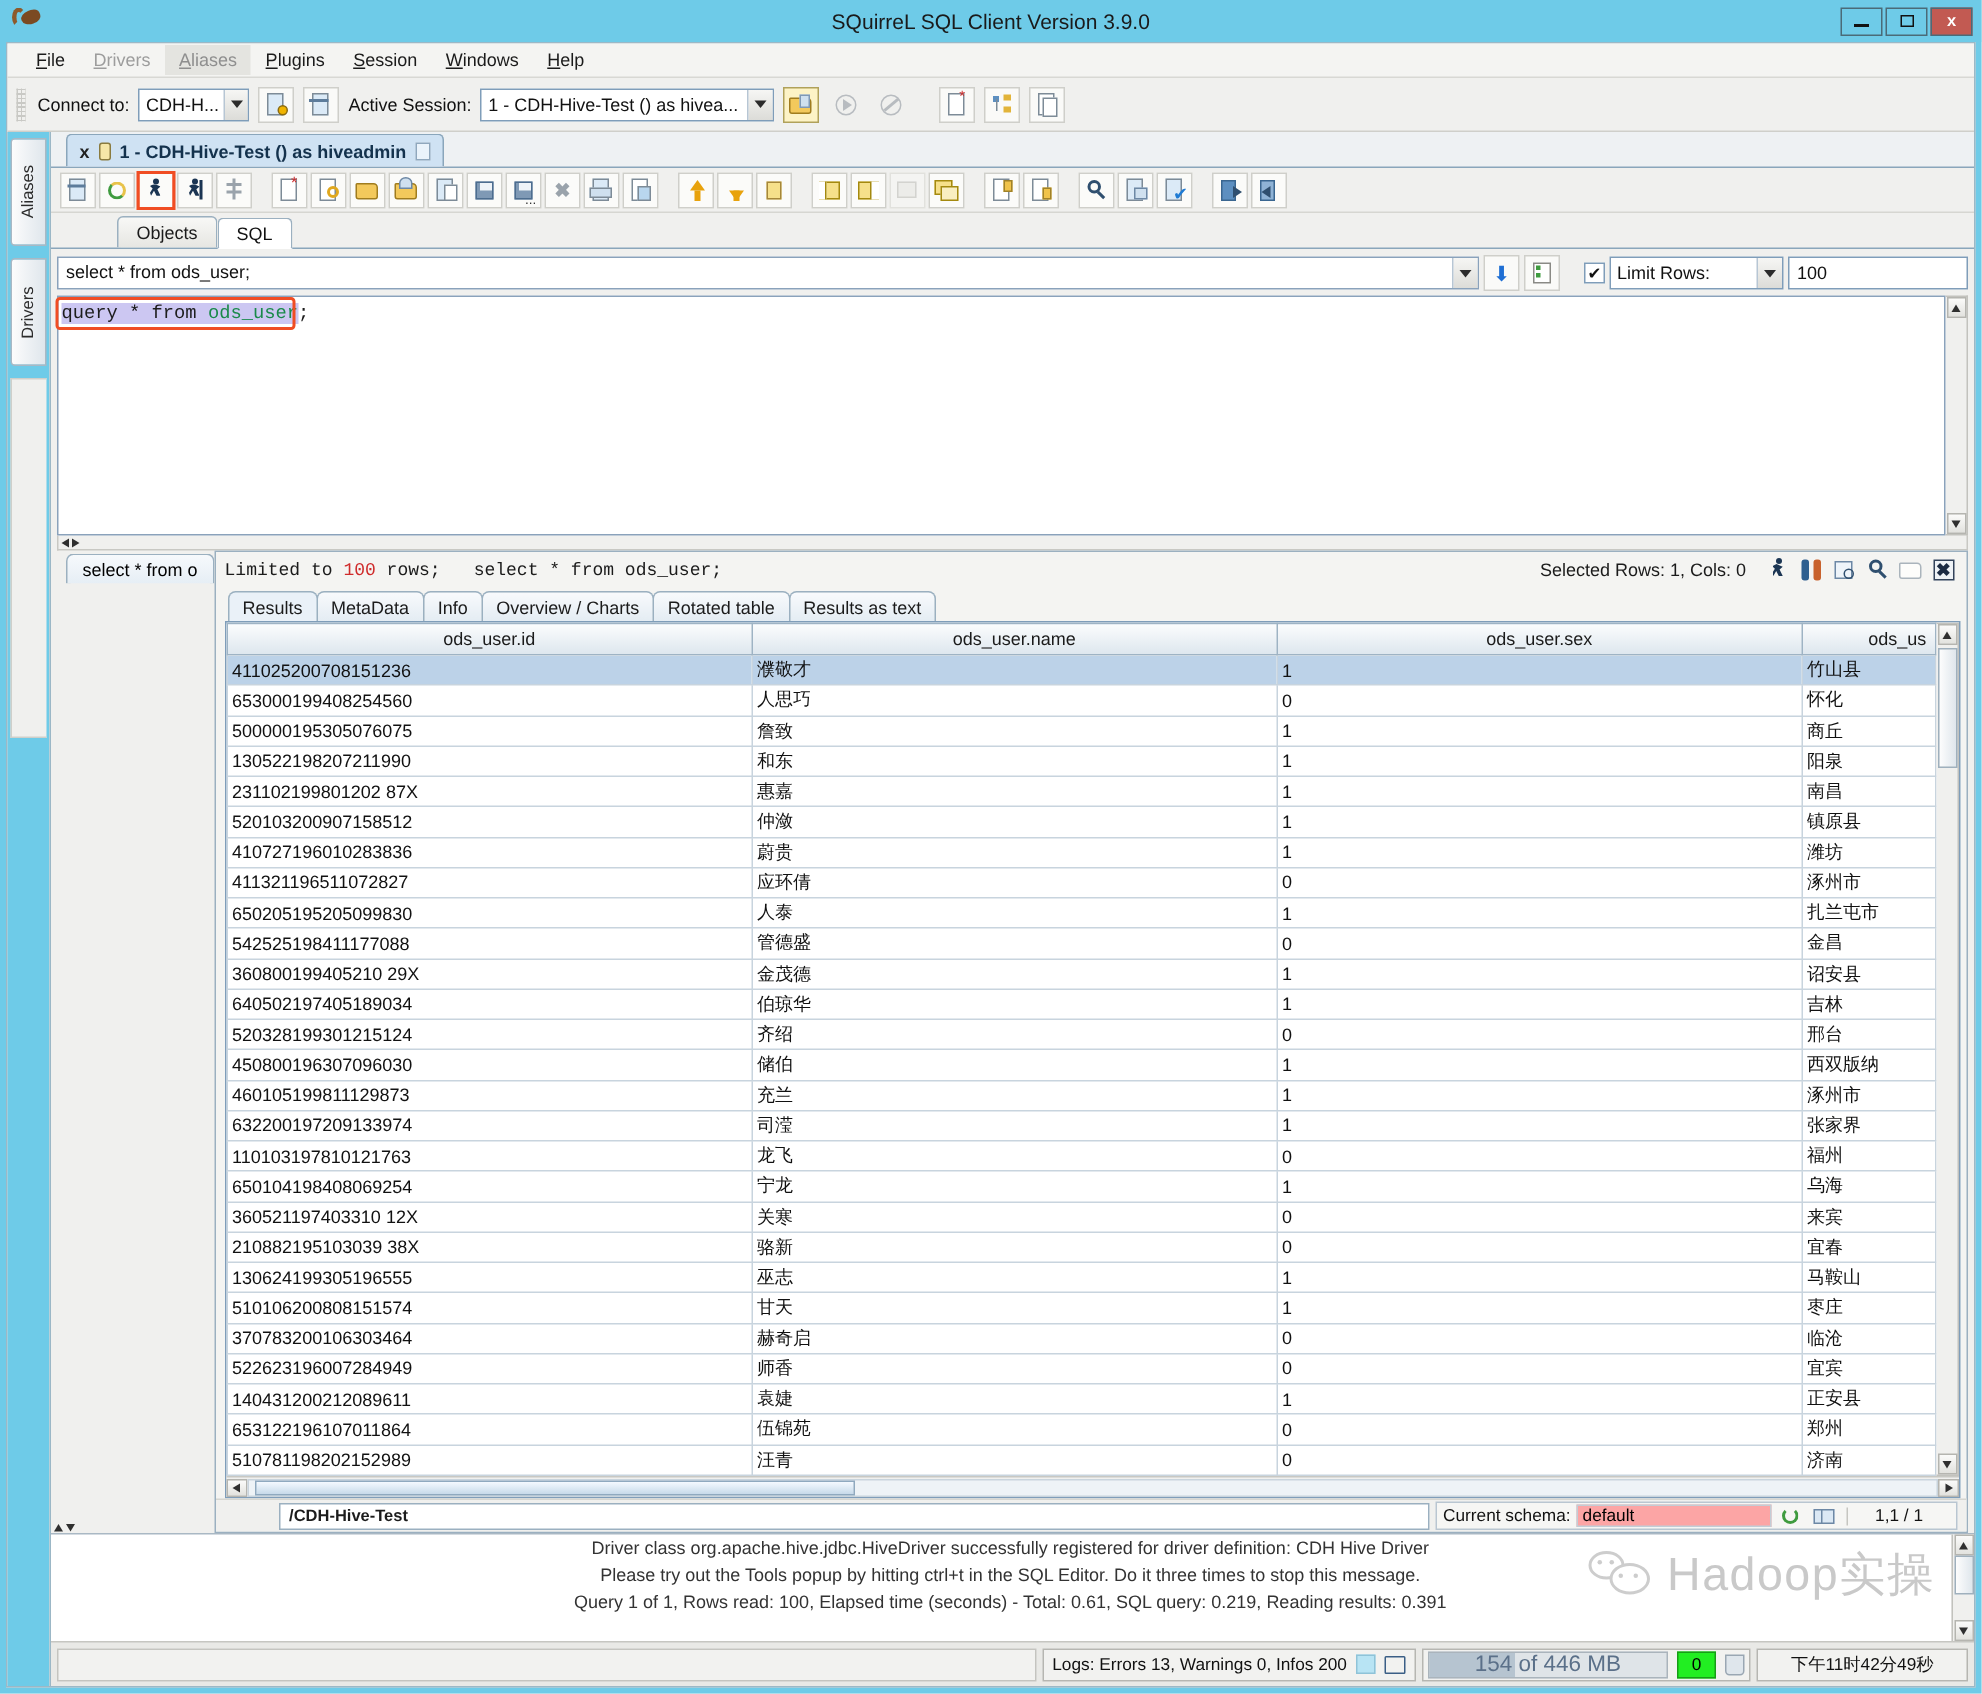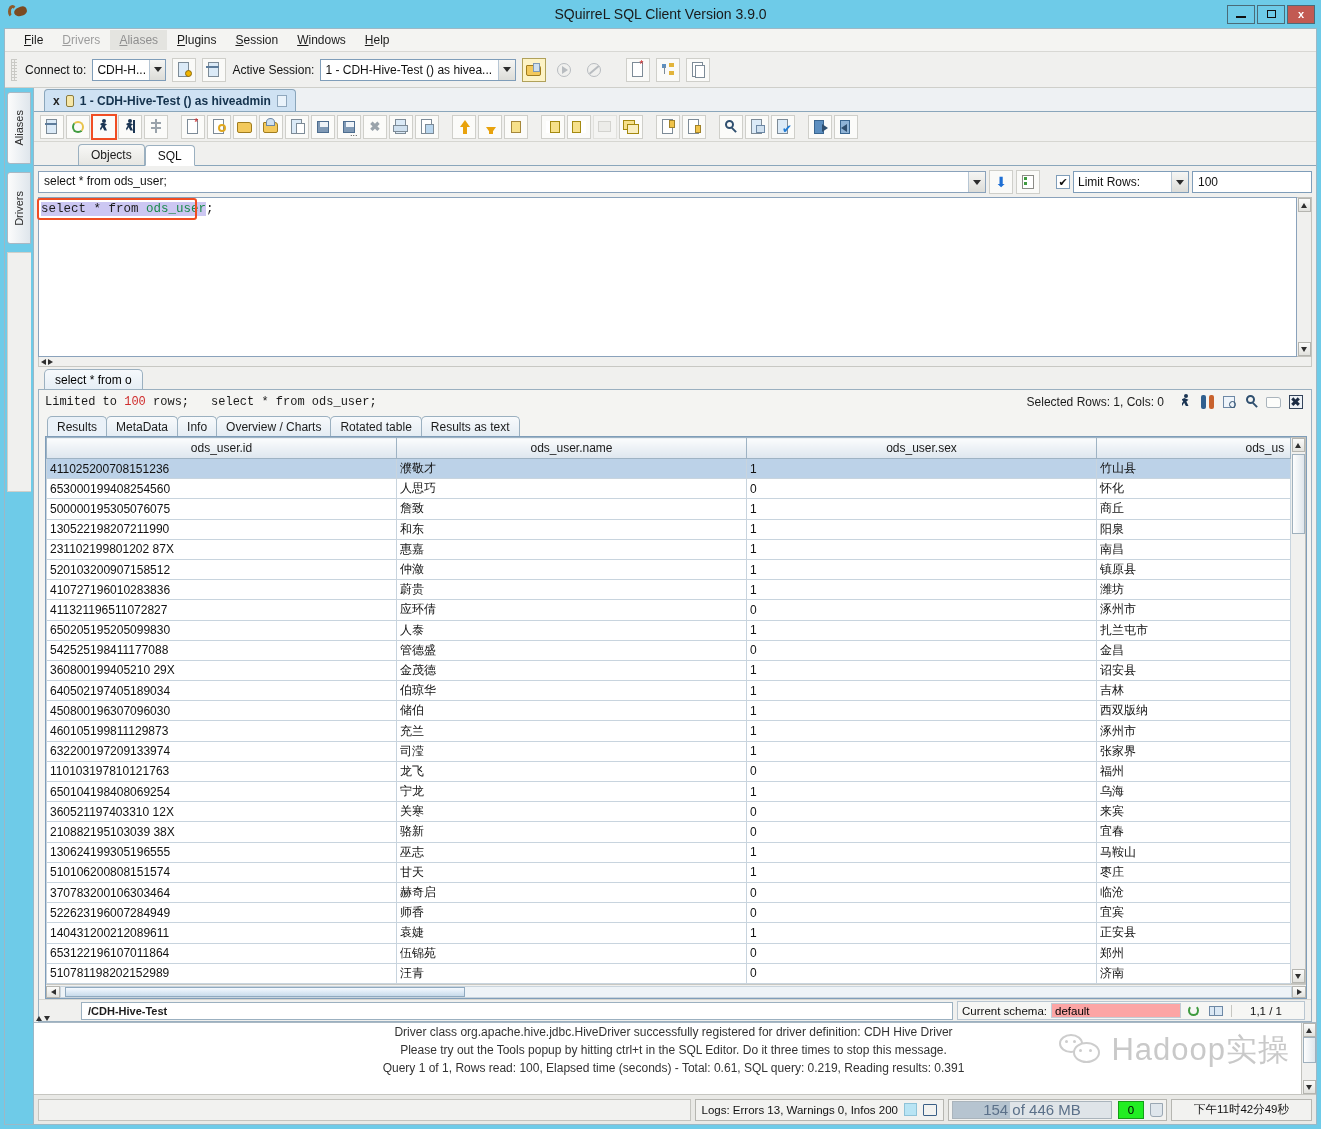--- a/index.html
+++ b/index.html
@@ -176,21 +176,21 @@
      border:1px solid #b5b5b0; display:flex; align-items:center; justify-content:center;}
   .tri-up{width:0;height:0;border-left:3.5px solid transparent;border-right:3.5px solid transparent;border-bottom:5px solid #2f2f2f;}
   .tri-dn{width:0;height:0;border-left:3.5px solid transparent;border-right:3.5px solid transparent;border-top:5px solid #2f2f2f;}
   .tri-lf{width:0;height:0;border-top:3.5px solid transparent;border-bottom:3.5px solid transparent;border-right:5px solid #2f2f2f;}
   .tri-rt{width:0;height:0;border-top:3.5px solid transparent;border-bottom:3.5px solid transparent;border-left:5px solid #2f2f2f;}
   .sb-thumb { width:13px; background:linear-gradient(90deg,#fdfdfd,#dfe6ec); border:1px solid #9fb0bd;}
   #editor-hsb { height:10px; background:#f0f0ee; border:1px solid #c8c8c3; border-top:none;
      display:flex; align-items:center; padding-left:2px; gap:2px;}
 
   
-  #resultsarea { flex:1; display:flex; flex-direction:column; padding:0 4px 0 4px; min-height:0;}
+  #resultsarea { flex:1; display:flex; flex-direction:row; padding:0 4px 0 4px; min-height:0;}
   #rtabrow { height:22px; display:flex; align-items:flex-end; padding-left:6px;}
   #rtab { height:20px; padding:0 10px; font-size:12px; background:linear-gradient(#f6f9fc,#e6eef5);
      border:1px solid #9bb0c0; border-bottom:none; border-radius:5px 5px 0 0; display:flex; align-items:center;}
   #resultbox { flex:1; background:#f4f4f2; border:1px solid #9bb0c0; display:flex; flex-direction:column; min-height:0;}
   #limitrow { height:24px; display:flex; align-items:center; padding:0 6px;
      font-family:"Liberation Mono", monospace; font-size:12px; color:#1b1b1b; gap:0;}
   #limitrow .num { color:#cf2b2b; }
   #limitrow .rq { margin-left:22px; }
   #selinfo { margin-left:auto; display:flex; align-items:center; gap:4px; font-family:"Liberation Sans",sans-serif; font-size:12px;}
   #selinfo .mini-tools { display:flex; gap:3px; margin-left:8px; }
@@ -623,21 +623,21 @@
             <span class="arrow">
                 <i class="caret-down"></i>
               </span>
           </div>
           <input id="limitval" value="100" style="">
         </div>
 
         <div id="editorwrap">
           <div id="editor">
             <div id="sqlline">
-              <span class="sel"><span class="kw">select</span><span> </span><span class="star">*</span><span> </span><span class="kw">from</span><span> </span><span class="tbl">ods_user</span></span><span class="kw">;</span>
+              <span class="sel"><span class="kw">query</span><span> </span><span class="star">*</span><span> </span><span class="kw">from</span><span> </span><span class="tbl">ods_user</span></span><span class="kw">;</span>
               <div id="redbox"></div>
             </div>
           </div>
           <div class="vscroll">
             <div class="sb-arrow">
                 <i class="tri-up"></i>
               </div>
             <div class="sb-arrow">
                 <i class="tri-dn"></i>
               </div>
@@ -802,20 +802,26 @@
                       <td>1</td>
                       <td style="text-align: left;">诏安县</td>
                     </tr>
                     <tr>
                       <td>640502197405189034</td>
                       <td>伯琼华</td>
                       <td>1</td>
                       <td style="text-align: left;">吉林</td>
                     </tr>
                     <tr>
+                      <td>520328199301215124</td>
+                      <td>齐绍</td>
+                      <td>0</td>
+                      <td style="text-align: left;">邢台</td>
+                    </tr>
+                    <tr>
                       <td>450800196307096030</td>
                       <td>储伯</td>
                       <td>1</td>
                       <td style="text-align: left;">西双版纳</td>
                     </tr>
                     <tr>
                       <td>460105199811129873</td>
                       <td>充兰</td>
                       <td>1</td>
                       <td style="text-align: left;">涿州市</td>

